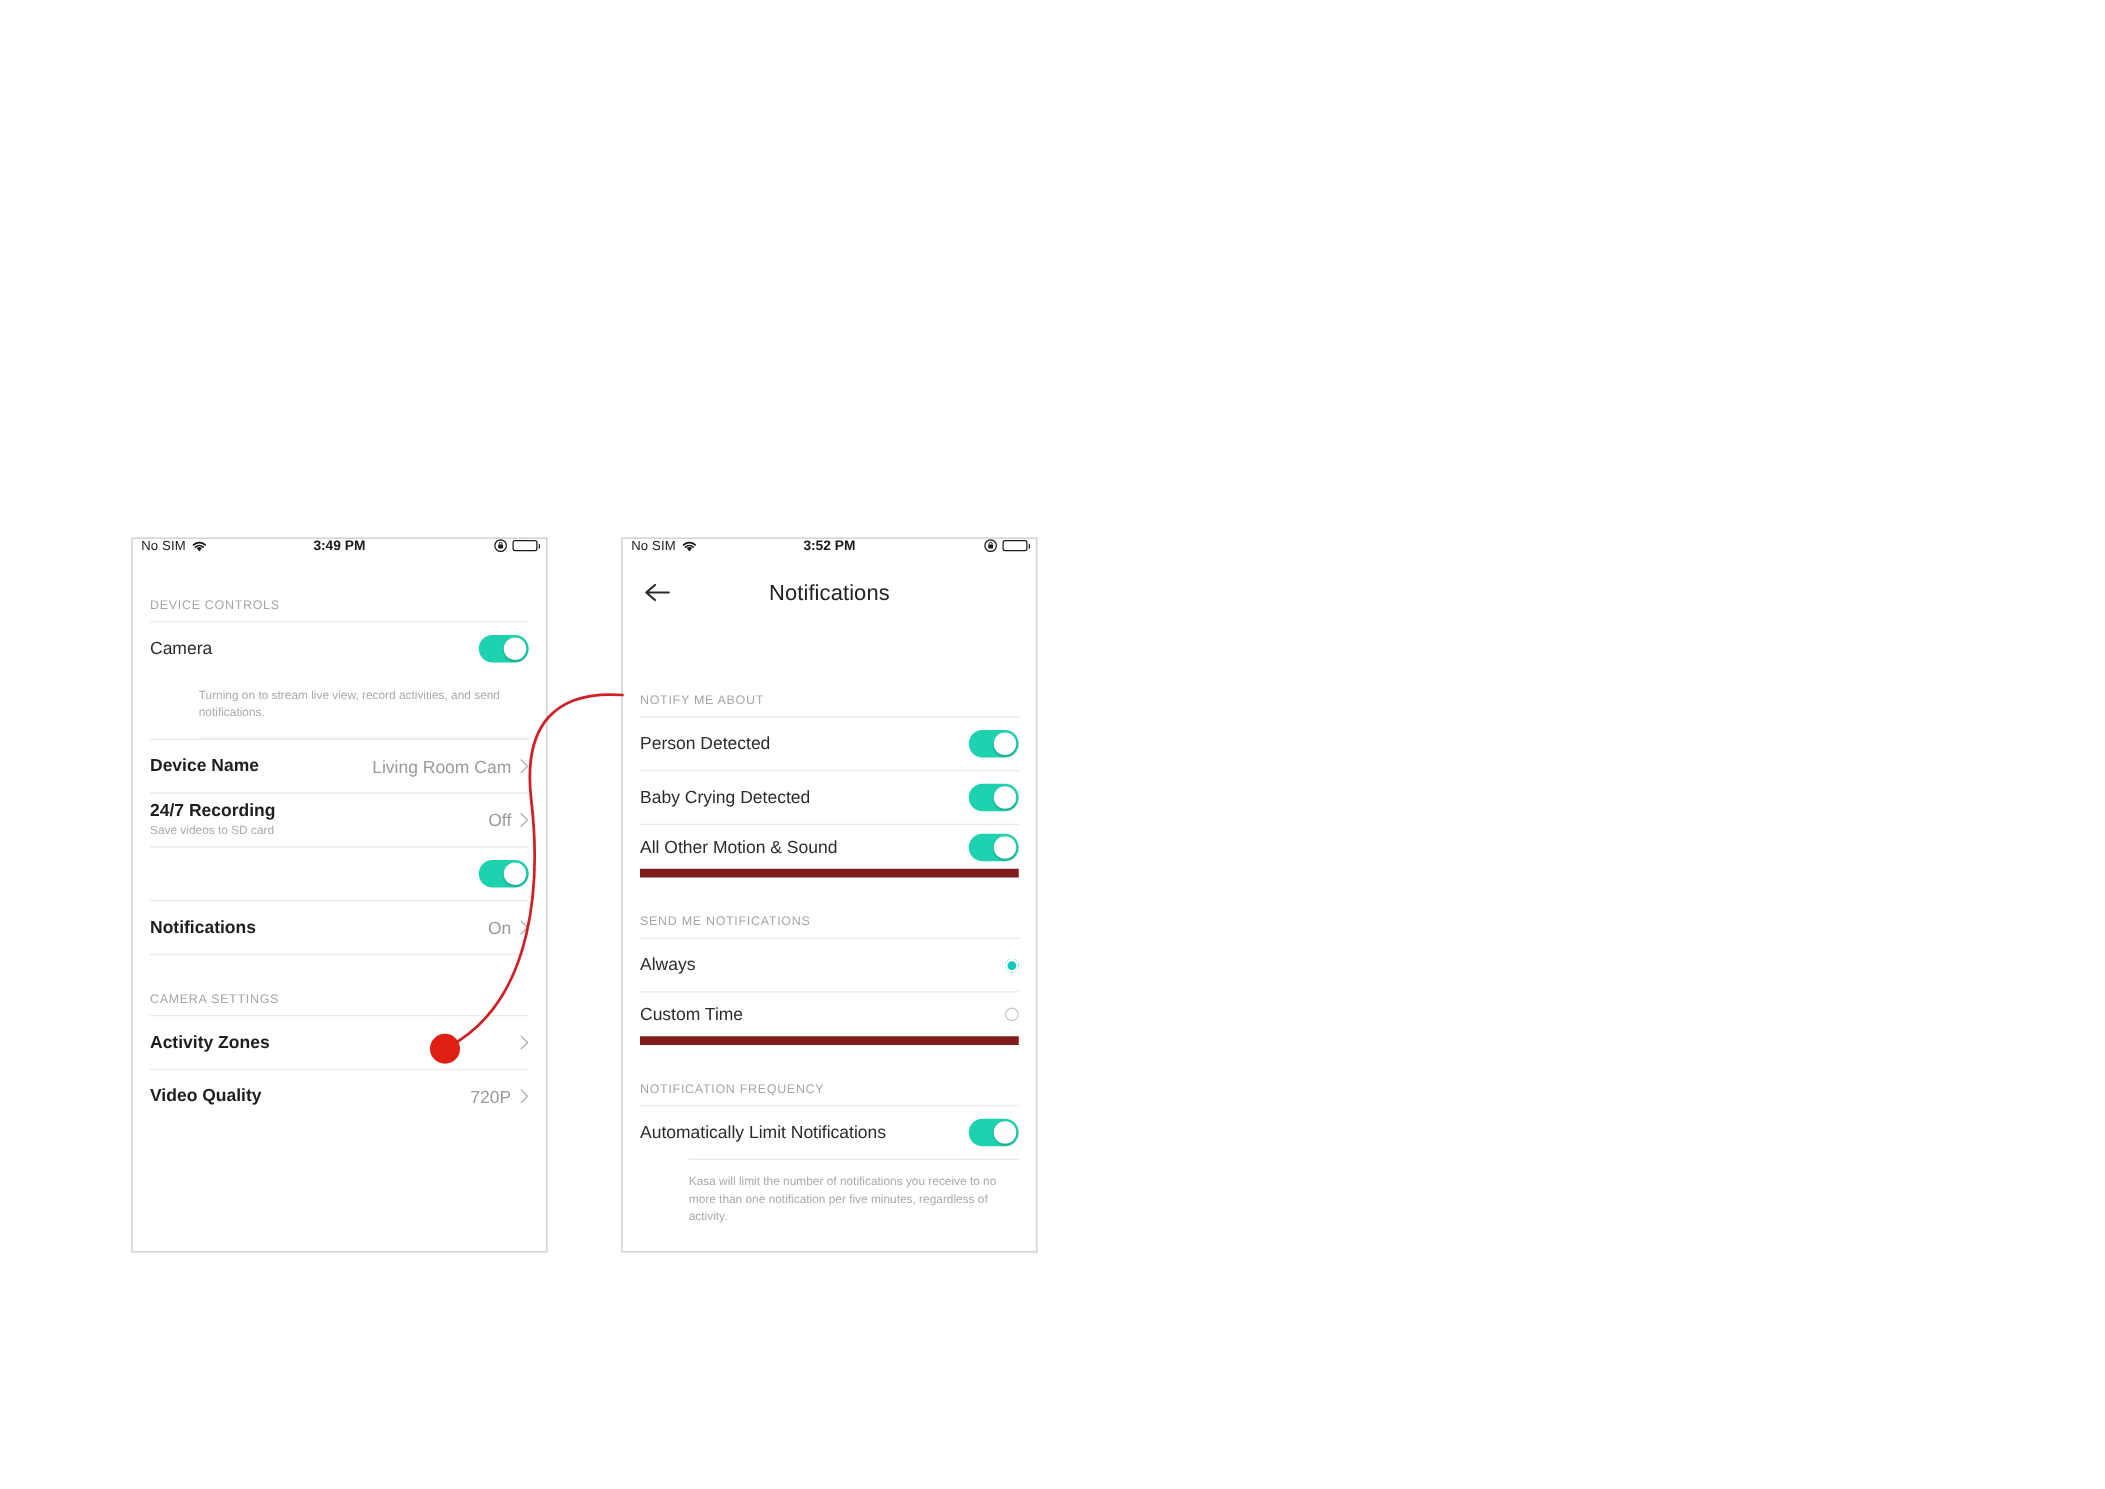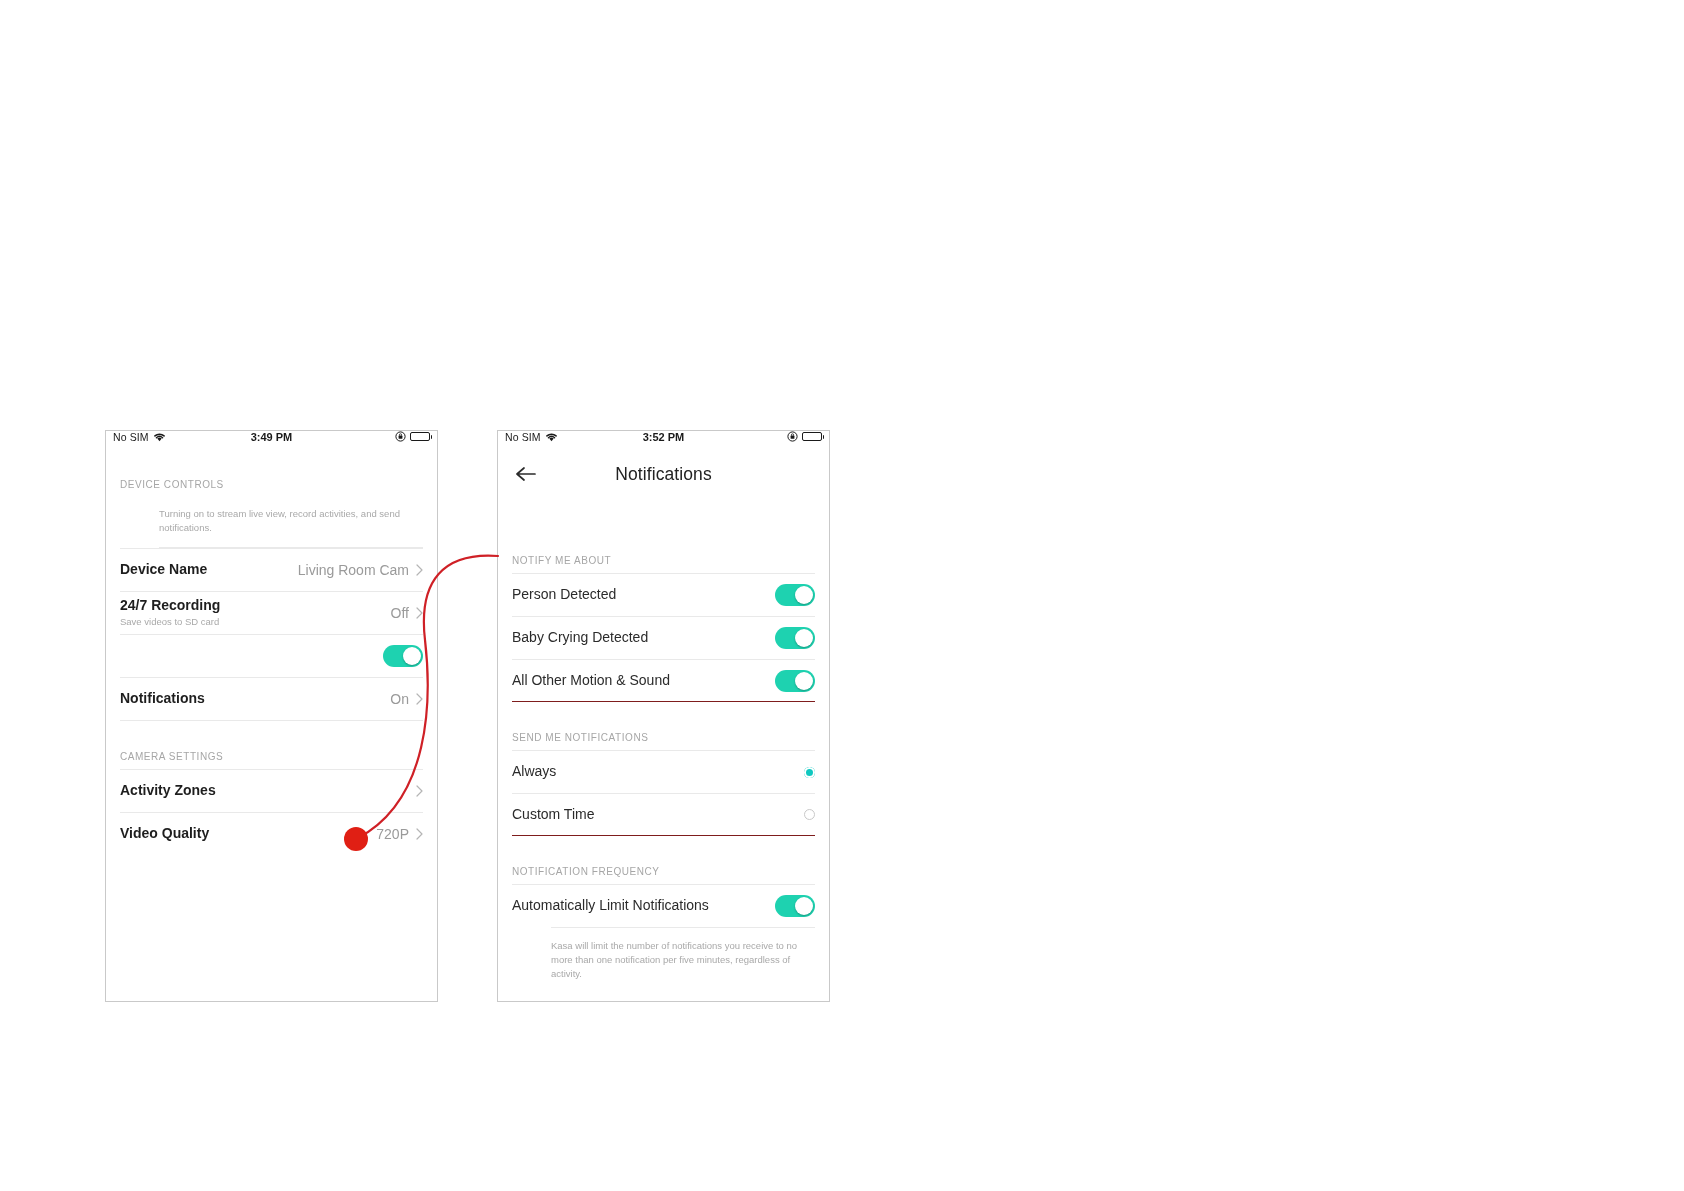--- a/index.html
+++ b/index.html
@@ -133,21 +133,21 @@
   .section-header.later { padding-top: 30px; }
 
   .row {
     display: flex;
     align-items: center;
     min-height: 43px;
     border-top: 1px solid #e9e9e9;
     position: relative;
     box-sizing: border-box;
   }
-  .row-last { border-bottom: 1px solid #7f1d1d; align-items: center; }
+  .row-last { border-bottom: 7px solid #7f1d1d; align-items: center; }
   .row-text { flex: 1 1 auto; min-width: 0; padding-right: 6px; }
   .row-title {
     font-size: 14px;
     color: #2b2b2b;
     line-height: 1.25;
     white-space: nowrap;
   }
   .row-title.bold { font-weight: bold; color: #1e1e1e; }
   .row-sub {
     font-size: 9.5px;
@@ -257,20 +257,28 @@
       </span>
       <span class="battery"><span class="battery-fill"></span></span>
     </div>
   </div>
 
 
   <div class="content">
 
     <div class="section-header first">DEVICE CONTROLS</div>
 
+    <div class="row">
+      <div class="row-text">
+        <div class="row-title">Camera</div>
+      </div>
+      <div class="toggle">
+          <span class="knob"></span>
+        </div>
+    </div>
 
     <div class="desc">Turning on to stream live view, record activities, and send notifications.</div>
 
     <div class="row">
       <div class="row-text">
         <div class="row-title bold">Device Name</div>
       </div>
       <div class="row-value">Living Room Cam</div>
       <span class="chevron">
         <svg width="7" height="12" viewBox="0 0 7 12">

